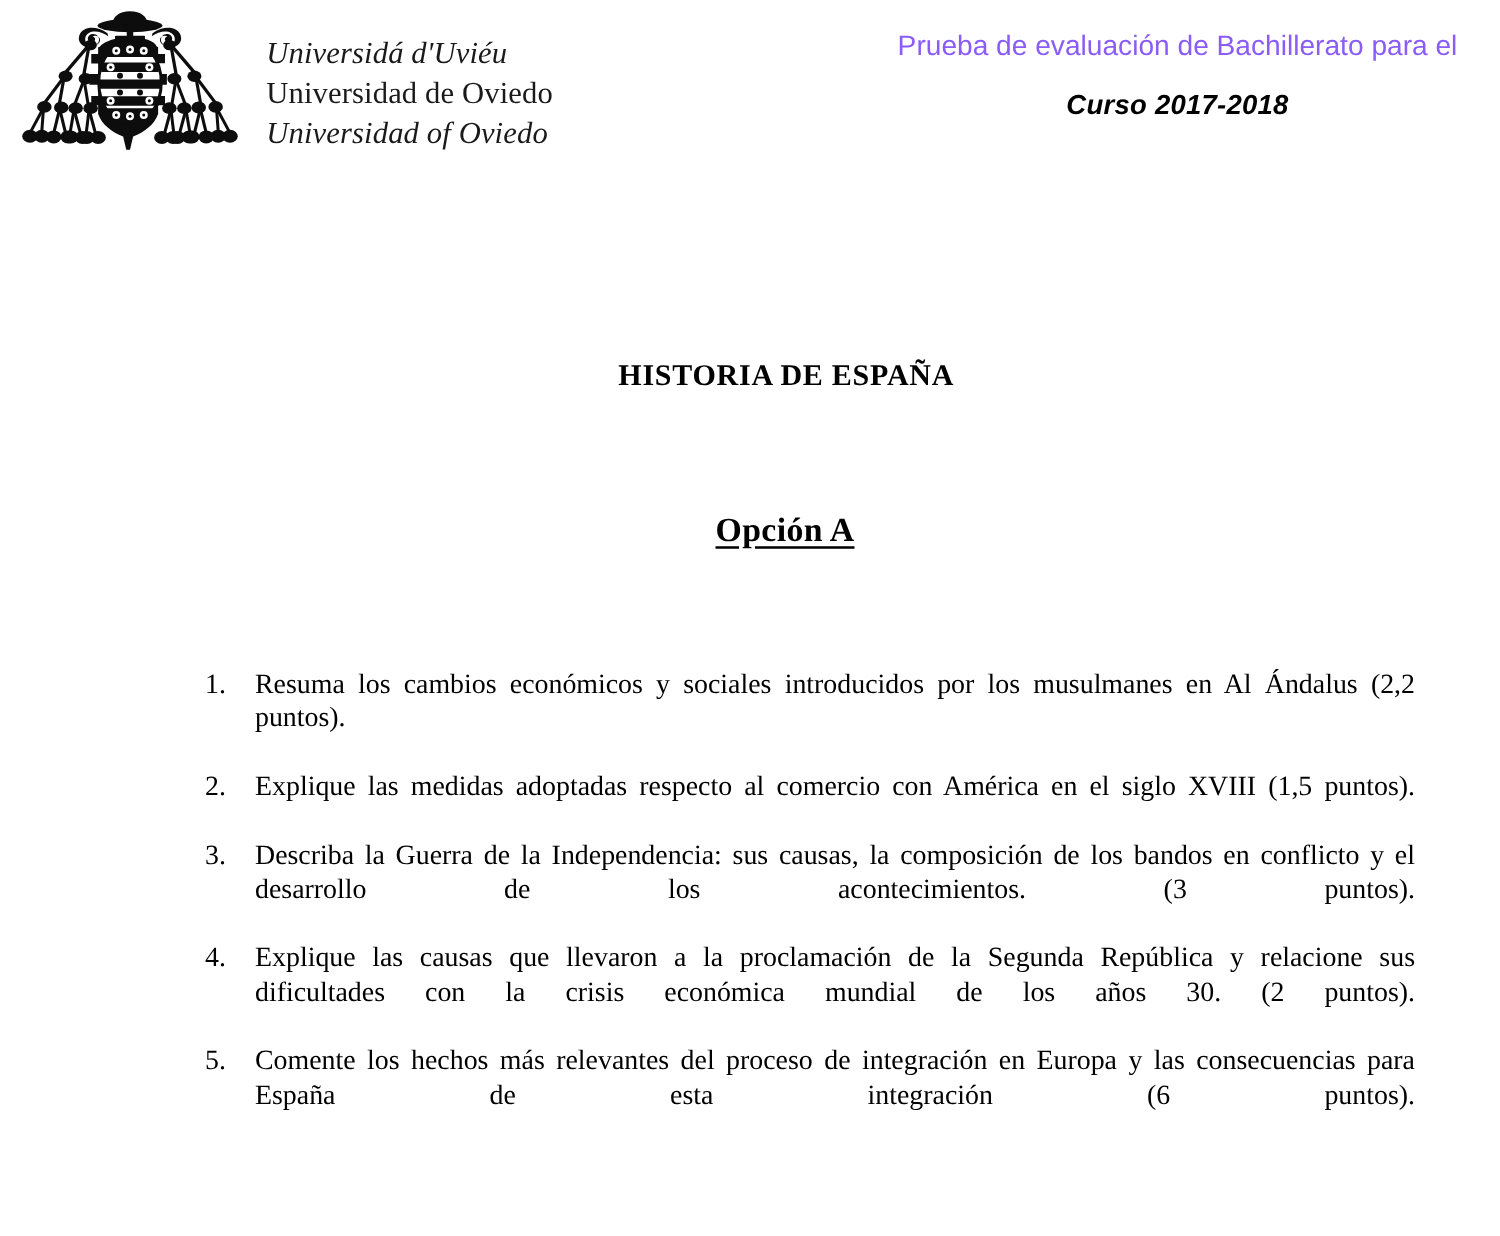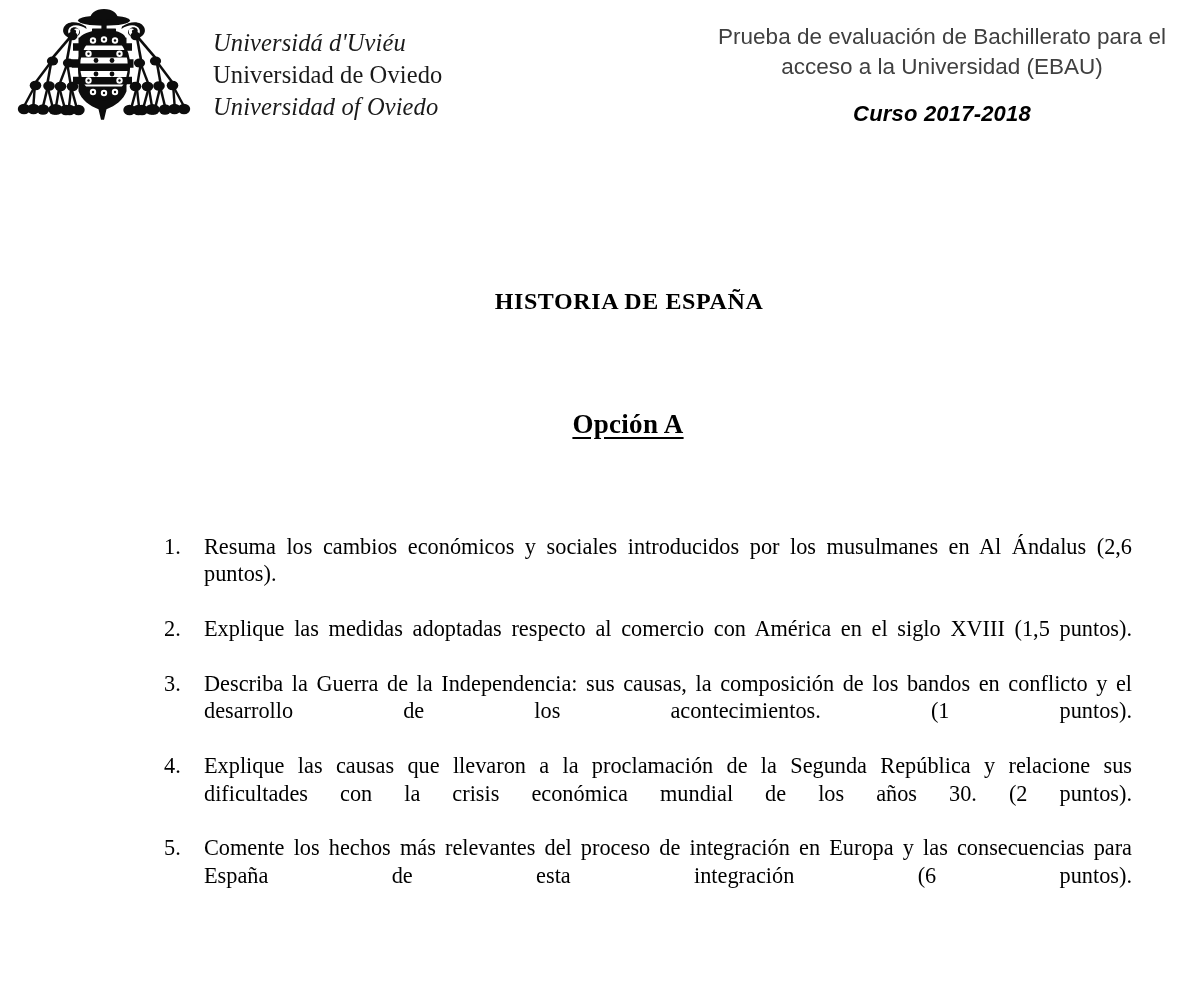--- a/index.html
+++ b/index.html
@@ -65,21 +65,21 @@
     position: absolute;
     left: 700px;
     top: 22px;
     width: 484px;
     text-align: center;
   }
   .exam-title-line {
     font-family: "Liberation Sans", sans-serif;
     font-size: 22.5px;
     line-height: 1.33;
-    color: #404040;
+    color: #8b5cf6;
   }
   .exam-course {
     font-family: "Liberation Sans", sans-serif;
     font-size: 22px;
     font-weight: bold;
     font-style: italic;
     margin-top: 19px;
     letter-spacing: 0.2px;
   }
 
@@ -290,43 +290,42 @@
     </div>
 
     <div class="uni-names">
       <div class="uni-name-line ast">Universidá d'Uviéu</div>
       <div class="uni-name-line es">Universidad de Oviedo</div>
       <div class="uni-name-line en">Universidad of Oviedo</div>
     </div>
 
     <div class="exam-head">
       <div class="exam-title-line">Prueba de evaluación de Bachillerato para el</div>
-      <div class="exam-title-line">acceso a la Universidad (EBAU)</div>
       <div class="exam-course">Curso 2017-2018</div>
     </div>
   </div>
 
   <div class="subject-title">HISTORIA DE ESPAÑA</div>
 
   <div class="option-heading">
     <span class="opt-text">Opción A</span>
   </div>
 
   <ol class="questions" style="list-style:none;margin:0;padding:0;">
     <li class="q-item">
       <span class="q-num">1.</span>
-      <span class="q-text">Resuma los cambios económicos y sociales introducidos por los musulmanes en Al Ándalus (2,6 puntos).</span>
+      <span class="q-text">Resuma los cambios económicos y sociales introducidos por los musulmanes en Al Ándalus (2,2 puntos).</span>
     </li>
     <li class="q-item">
       <span class="q-num">2.</span>
       <span class="q-text">Explique las medidas adoptadas respecto al comercio con América en el siglo XVIII (1,5 puntos).</span>
     </li>
     <li class="q-item">
       <span class="q-num">3.</span>
-      <span class="q-text">Describa la Guerra de la Independencia: sus causas, la composición de los bandos en conflicto y el desarrollo de los acontecimientos. (1 puntos).</span>
+      <span class="q-text">Describa la Guerra de la Independencia: sus causas, la composición de los bandos en conflicto y el desarrollo de los acontecimientos. (3 puntos).</span>
     </li>
     <li class="q-item">
       <span class="q-num">4.</span>
       <span class="q-text">Explique las causas que llevaron a la proclamación de la Segunda República y relacione sus dificultades con la crisis económica mundial de los años 30. (2 puntos).</span>
     </li>
     <li class="q-item">
       <span class="q-num">5.</span>
       <span class="q-text">Comente los hechos más relevantes del proceso de integración en Europa y las consecuencias para España de esta integración (6 puntos).</span>
     </li>
   </ol>

